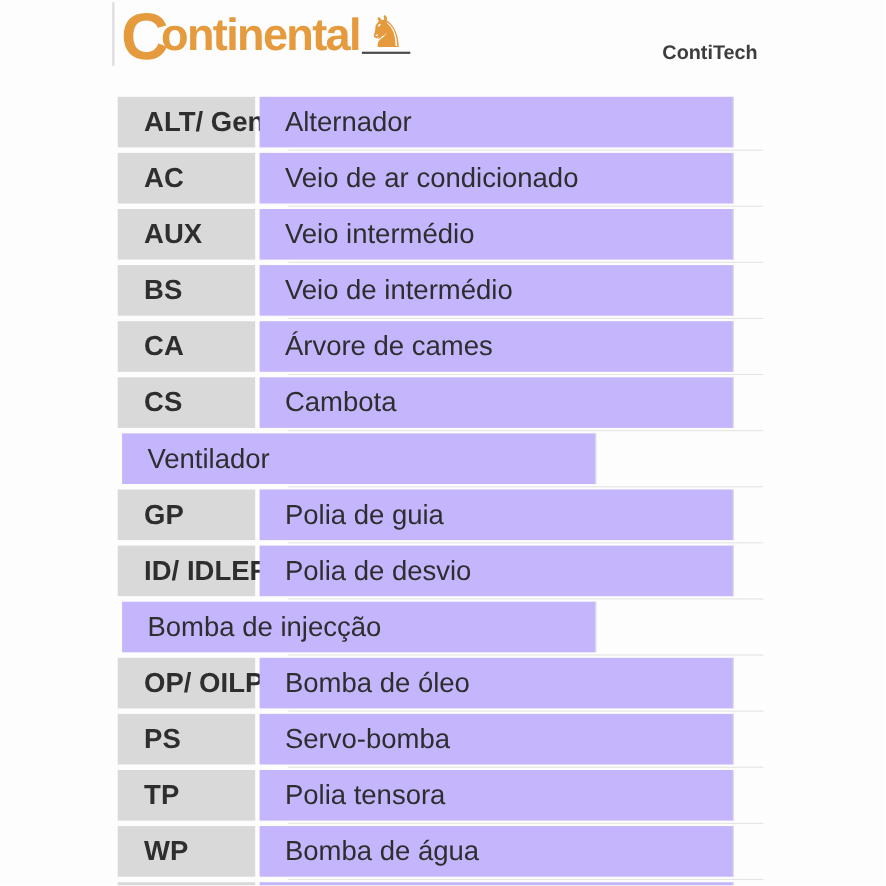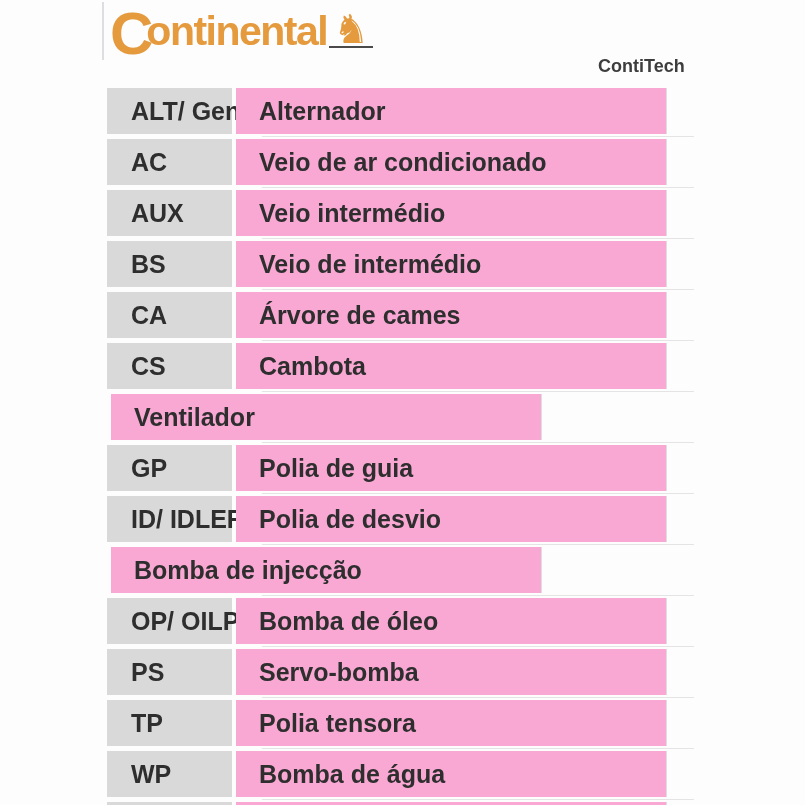--- a/index.html
+++ b/index.html
@@ -51,23 +51,23 @@
   }
   .horse::after {
     content: "";
     position: absolute;
     left: -4px; right: -4px; bottom: 1px;
     height: 2px;
     background: #4a4a4a;
   }
   .division {
     position: absolute;
-    left: 598px; top: 56px;
+    left: 598px; top: 38px;
     width: 95px;
-    text-align: left;
+    text-align: center;
     font-size: 18px;
     font-weight: bold;
     color: #3d3d3d;
   }
 
   
   .legend-table {
     position: absolute;
     left: 107px; top: 88px;
   }
@@ -96,24 +96,24 @@
     font-weight: bold;
     color: #2e2e2e;
     line-height: 46px;
     white-space: nowrap;
   }
   .cell-desc {
     width: 431px;
     box-sizing: border-box;
     margin-left: 4px;
     padding-left: 23px;
-    background: #f9a8d4;
+    background: #c4b5fd;
     border-right: 1px solid #dedede;
     font-size: 25px;
-    font-weight: bold;
+    font-weight: normal;
     color: #2e2e2e;
     line-height: 46px;
     white-space: nowrap;
   }
 </style>
 </head>
 <body>
 
 <div class="page">
 

